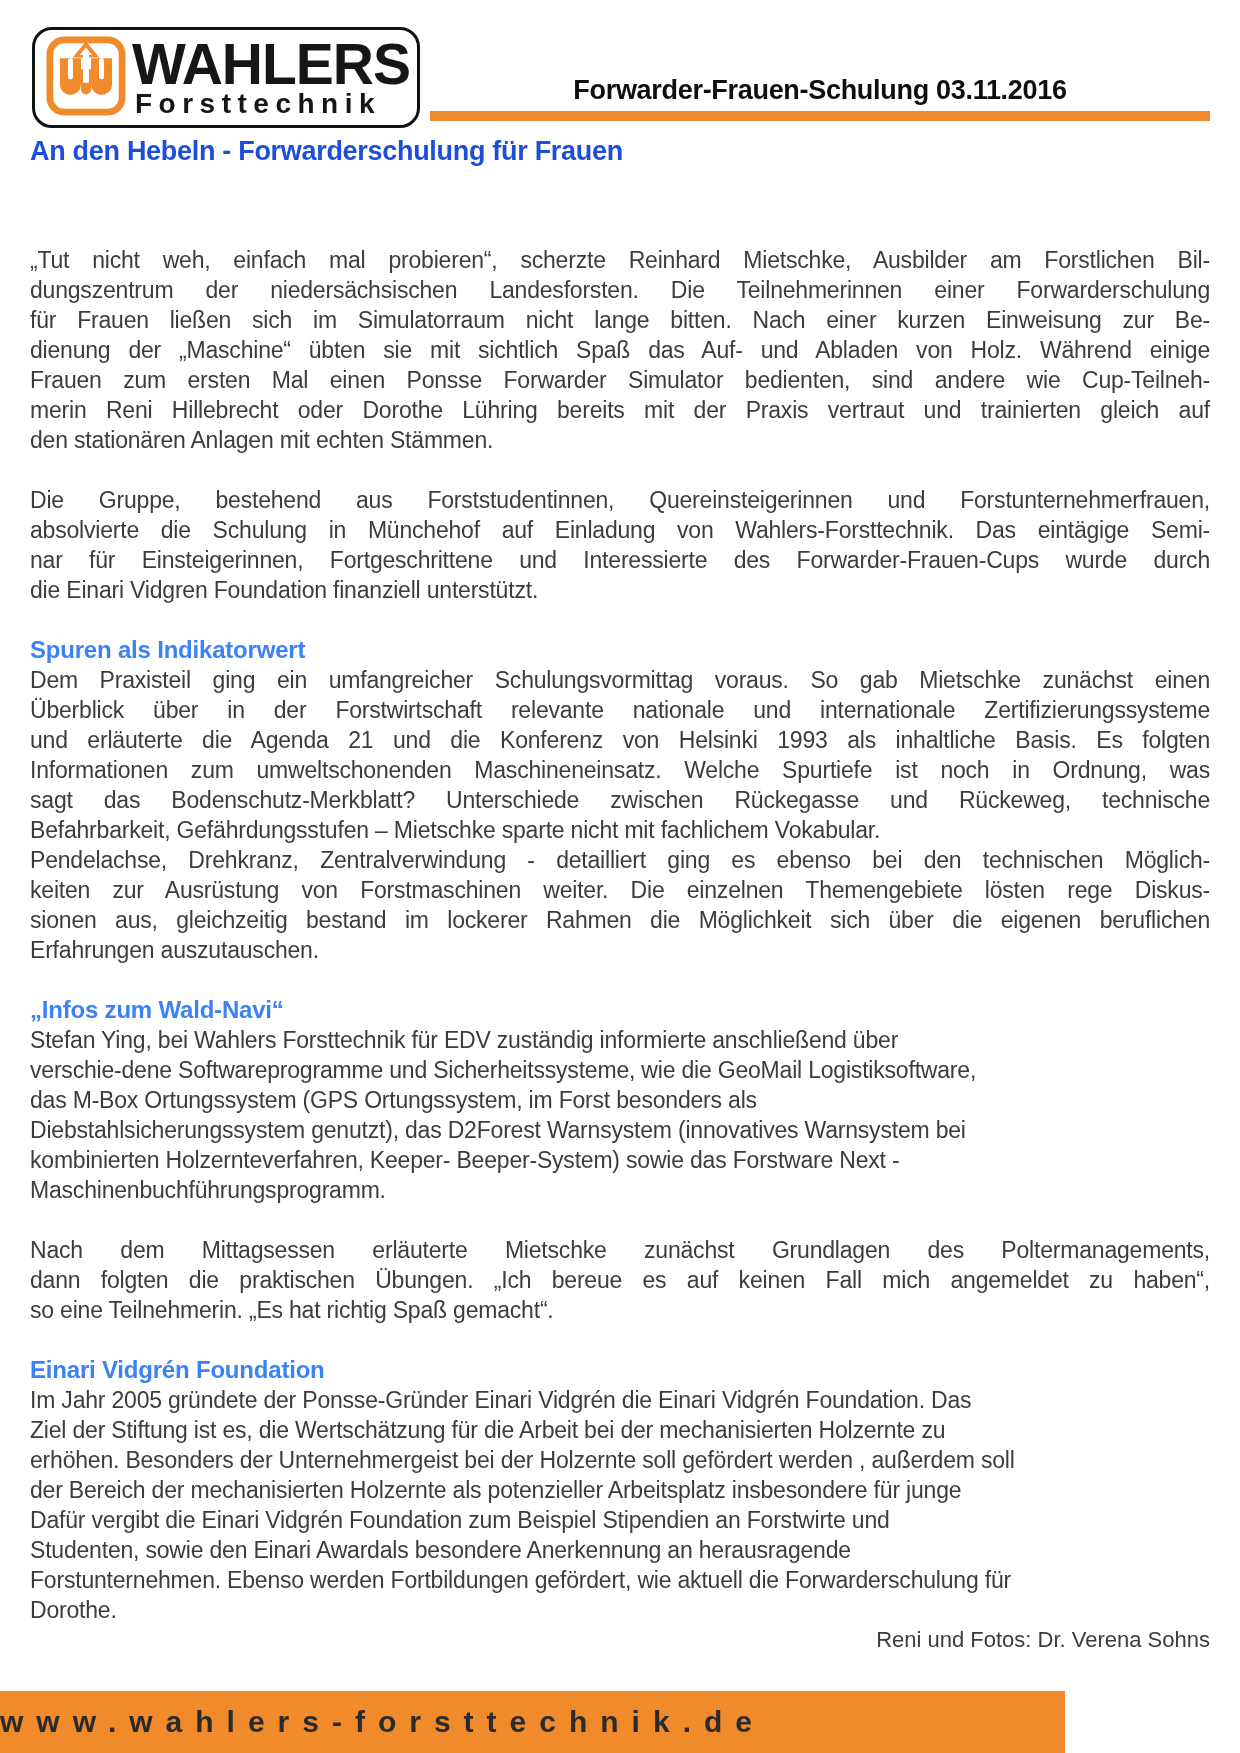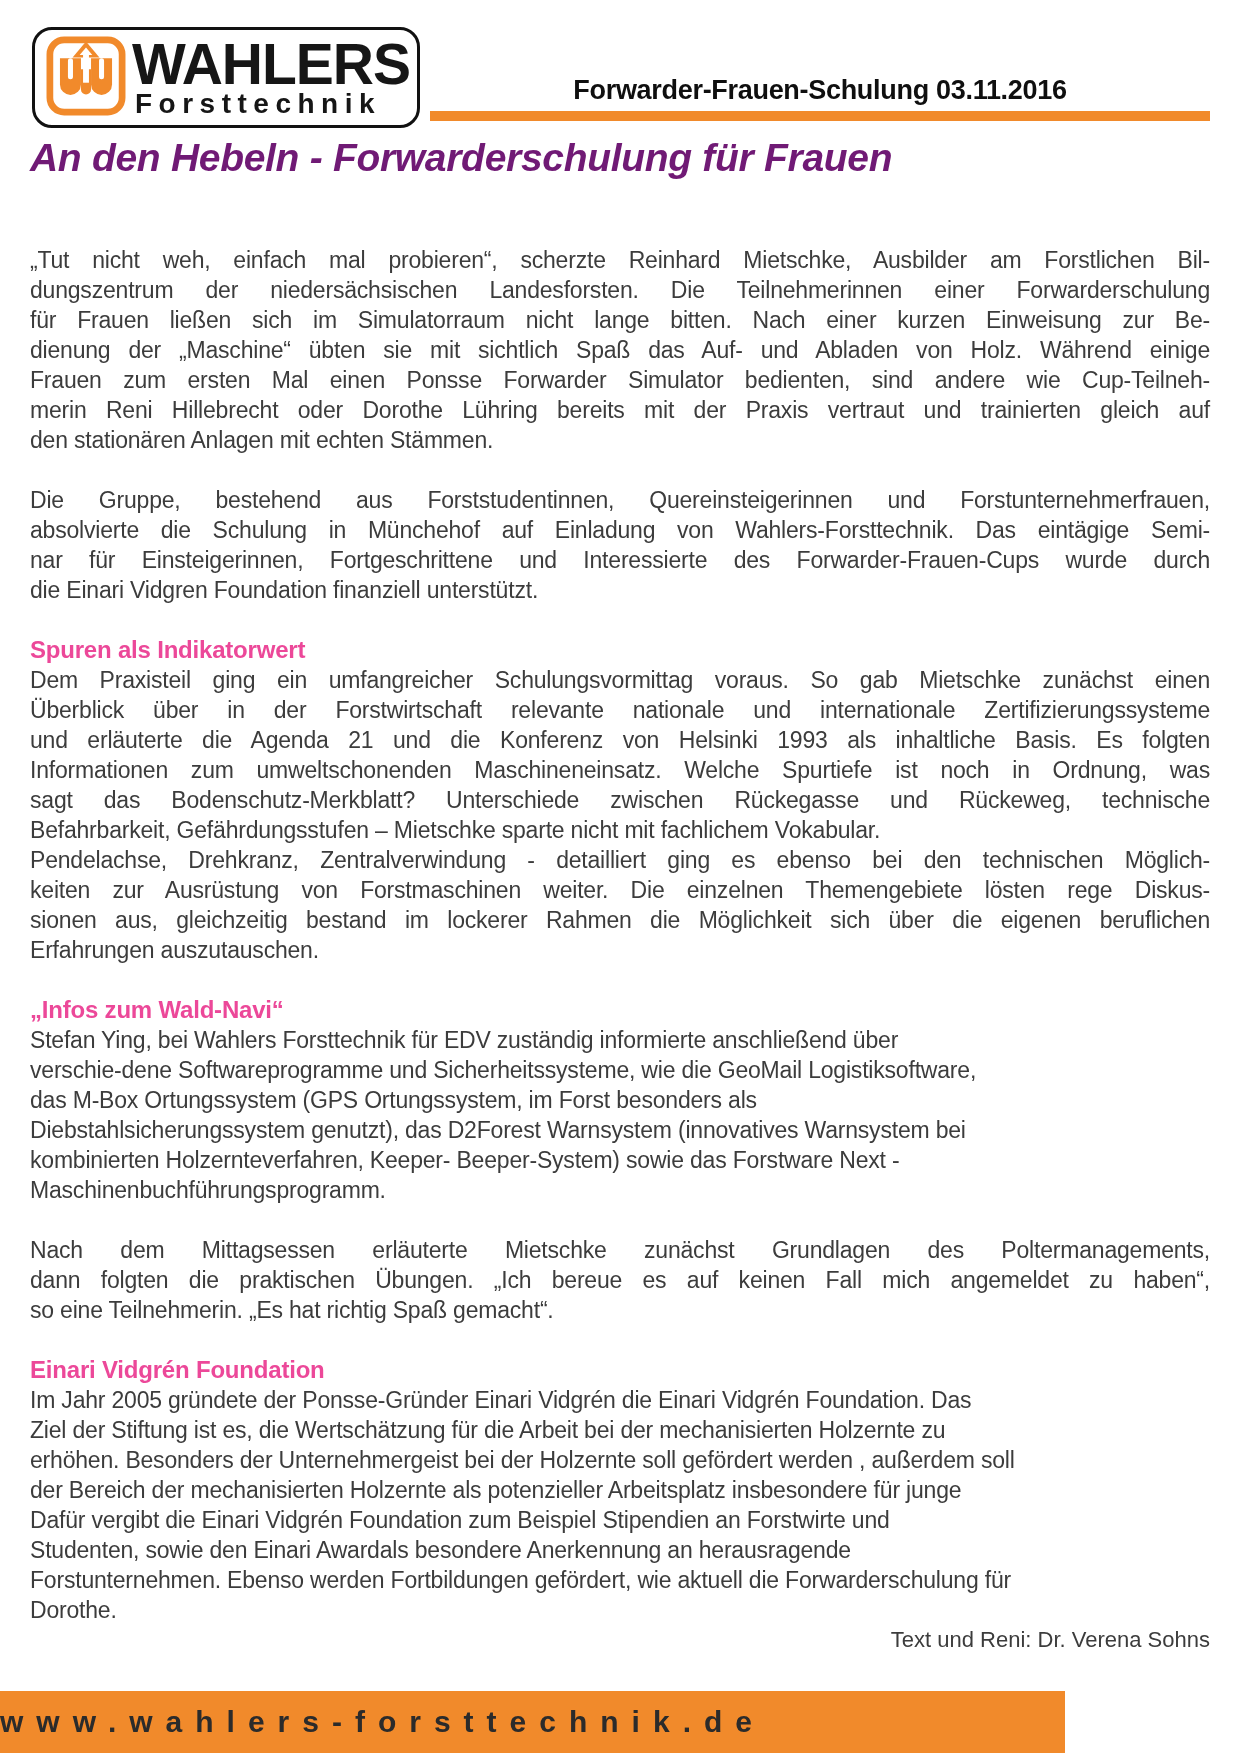--- a/index.html
+++ b/index.html
@@ -35,36 +35,36 @@
     text-align:center;
   }
   .doc-title{
     font-size:27px;font-weight:bold;color:#0f0f0f;
     line-height:28px;letter-spacing:-0.3px;
   }
   .accent-rule{height:10px;margin-top:7px;background:#F18A2B;}
   
   .article-title{
     position:absolute;left:30px;top:136px;margin:0;
-    font-size:39px;font-weight:bold;color:#701a75;letter-spacing:-0.3px;font-style:italic;
+    font-size:27px;font-weight:bold;color:#1d4ed8;letter-spacing:-0.3px;
   }
   .article-body{
     position:absolute;left:30px;top:245px;width:1180px;
     font-size:23px;color:#3c3c3c;
   }
   .block{margin-top:30px;}
   .block:first-child{margin-top:0;}
   .line{
     line-height:30px;
     text-align:justify;text-align-last:justify;text-justify:inter-word;
     letter-spacing:-0.2px;
   }
   .para-left .line,.line.flush{text-align-last:left;}
   .section-heading{
-    font-size:24px;font-weight:bold;color:#ec4899;line-height:30px;
+    font-size:24px;font-weight:bold;color:#3b82f6;line-height:30px;
     letter-spacing:-0.2px;
   }
   .byline.block{
     margin-top:0;text-align:right;font-size:22px;line-height:30px;color:#3c3c3c;
   }
   
   .footer-bar{
     position:absolute;left:0;bottom:0;width:1065px;height:62px;
     background:#F18A2B;
     display:flex;align-items:center;
@@ -153,20 +153,20 @@
       <div class="block para para-left" style="margin-top: 0px;">
         <div class="line flush">Im Jahr 2005 gründete der Ponsse-Gründer Einari Vidgrén die Einari Vidgrén Foundation. Das</div>
         <div class="line flush">Ziel der Stiftung ist es, die Wertschätzung für die Arbeit bei der mechanisierten Holzernte zu</div>
         <div class="line flush">erhöhen. Besonders der Unternehmergeist bei der Holzernte soll gefördert werden , außerdem soll</div>
         <div class="line flush">der Bereich der mechanisierten Holzernte als potenzieller Arbeitsplatz insbesondere für junge</div>
         <div class="line flush">Dafür vergibt die Einari Vidgrén Foundation zum Beispiel Stipendien an Forstwirte und</div>
         <div class="line flush">Studenten, sowie den Einari Awardals besondere Anerkennung an herausragende</div>
         <div class="line flush">Forstunternehmen. Ebenso werden Fortbildungen gefördert, wie aktuell die Forwarderschulung für</div>
         <div class="line flush">Dorothe.</div>
       </div>
-      <div class="block byline">Text und Reni: Dr. Verena Sohns</div>
+      <div class="block byline">Reni und Fotos: Dr. Verena Sohns</div>
     </main>
 
   <footer class="footer-bar">
     <span class="footer-url">www.wahlers-forsttechnik.de</span>
   </footer>
 
 </div>
 
 </body></html>

